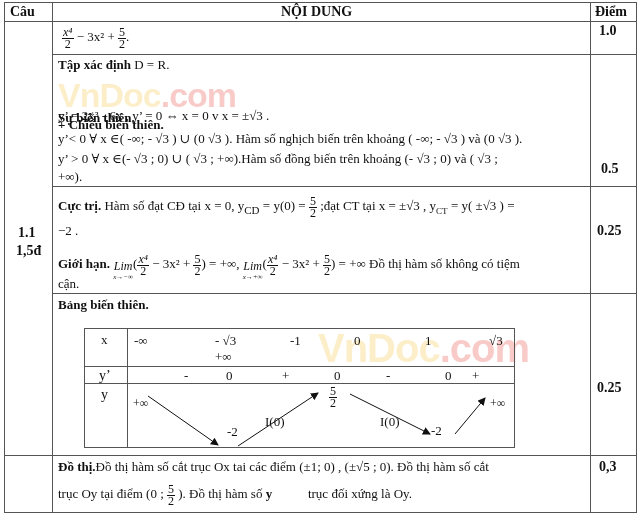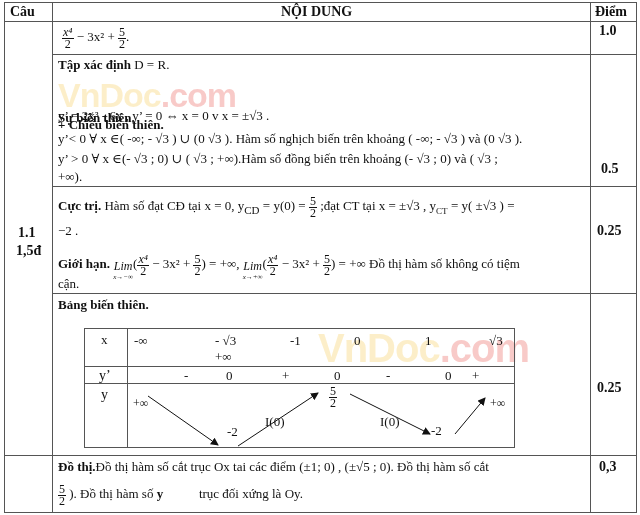--- a/index.html
+++ b/index.html
@@ -118,15 +118,15 @@
     </marker>
   </defs>
   <line x1="148" y1="396" x2="218" y2="445" stroke="#111" stroke-width="1" marker-end="url(#ah)"></line>
   <line x1="238" y1="446" x2="318" y2="393" stroke="#111" stroke-width="1" marker-end="url(#ah)"></line>
   <line x1="350" y1="394" x2="430" y2="434" stroke="#111" stroke-width="1" marker-end="url(#ah)"></line>
   <line x1="455" y1="434" x2="485" y2="398" stroke="#111" stroke-width="1" marker-end="url(#ah)"></line>
 </svg>
 
 <div class="txt" style="left:58px; top:458px;"><span class="b">Đồ thị.</span><span>Đồ thị hàm số cắt trục Ox tai các điểm (±1; 0) , (±√5 ; 0).  Đồ thị hàm số cắt</span></div>
 <div class="txt" style="left:58px; top:484px;">
-  <span class="frac"><span class="n up">5</span><span class="d">2</span></span><span> ).  Đồ thị hàm số  </span><span class="b">y</span><span style="white-space:pre">           trục đối xứng là Oy.</span>
+  <span>trục Oy tại điểm (0 ; </span><span class="frac"><span class="n up">5</span><span class="d">2</span></span><span> ).  Đồ thị hàm số  </span><span class="b">y</span><span style="white-space:pre">           trục đối xứng là Oy.</span>
 </div>
 <div class="txt b" style="left:599px; top:458px; font-size:14px;">0,3</div>
 
 </body></html>

